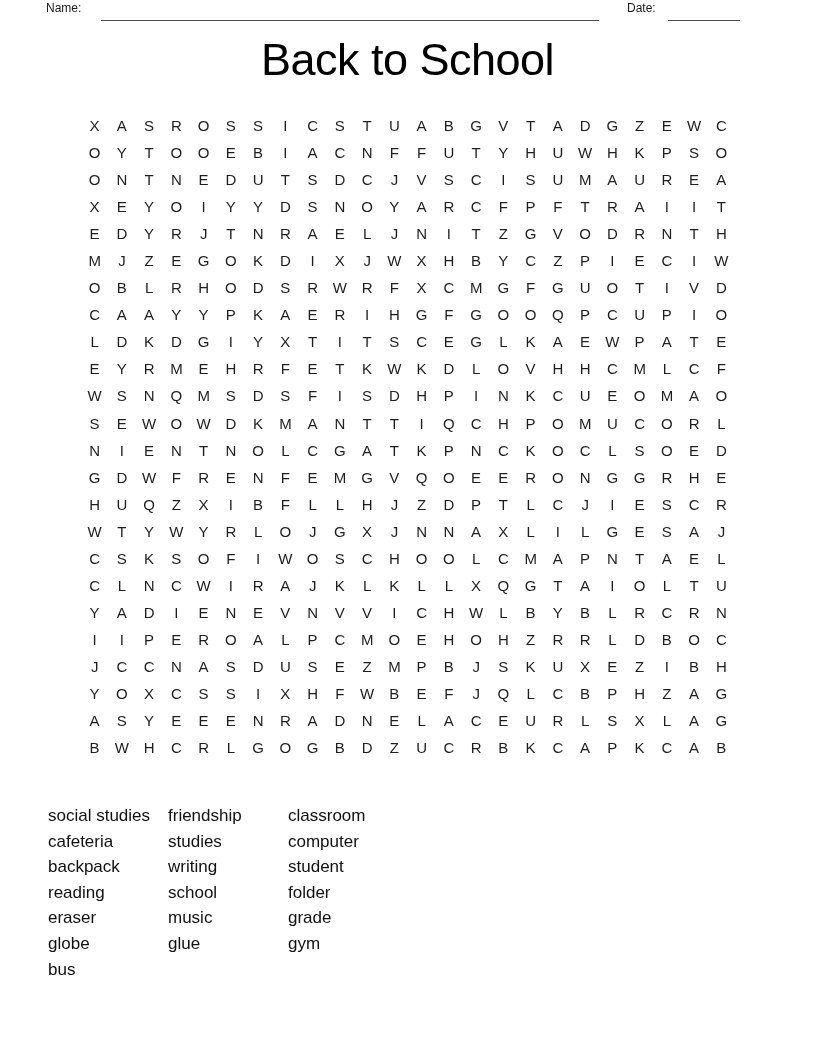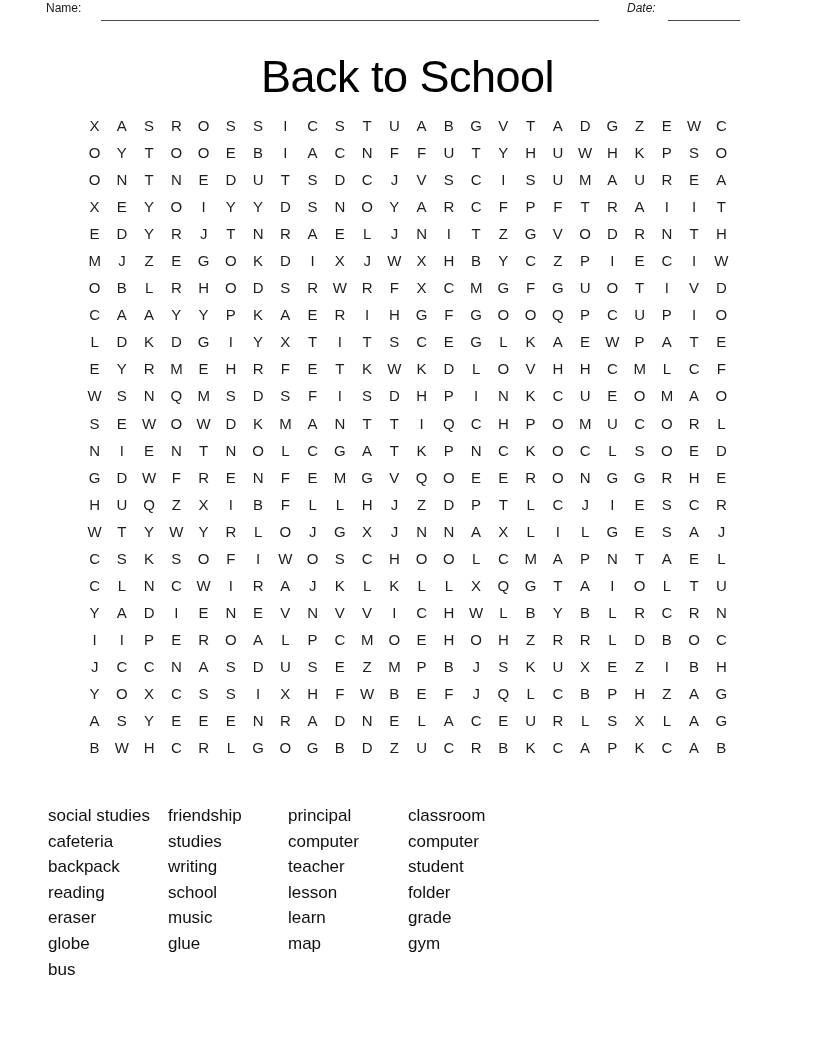--- a/index.html
+++ b/index.html
@@ -7,27 +7,27 @@
     position:relative;
     width:816px;height:1056px;
     background:#ffffff;
     font-family:"Liberation Sans", sans-serif;
     color:#1e1e1e;
     overflow:hidden;
   }
   
   .hdr-label{position:absolute;top:1px;font-size:12px;color:#1a1a1a;white-space:nowrap;}
   .name-label{left:46px;}
-  .date-label{left:627px;font-style:italic;}
+  .date-label{left:627px;}
   .blank{position:absolute;border-bottom:1.6px solid #4a4a4a;height:18px;top:2px;}
   .name-blank{left:101px;width:498px;}
   .date-blank{left:668px;width:72px;}
   
   .title{
-    position:absolute;left:0;top:51px;width:815px;margin:0;
+    position:absolute;left:0;top:34px;width:815px;margin:0;
     text-align:center;font-size:45px;font-weight:500;color:#000;
     letter-spacing:-0.5px;
   }
   
   .grid{
     position:absolute;left:81px;top:112px;
     display:grid;
     grid-template-columns:repeat(24,27.25px);
     grid-auto-rows:27.05px;
   }
@@ -647,28 +647,20 @@
     </div>
     <div class="word-col">
       <div class="word">friendship</div>
       <div class="word">studies</div>
       <div class="word">writing</div>
       <div class="word">school</div>
       <div class="word">music</div>
       <div class="word">glue</div>
     </div>
     <div class="word-col">
-      <div class="word">principal</div>
-      <div class="word">computer</div>
-      <div class="word">teacher</div>
-      <div class="word">lesson</div>
-      <div class="word">learn</div>
-      <div class="word">map</div>
-    </div>
-    <div class="word-col">
       <div class="word">classroom</div>
       <div class="word">computer</div>
       <div class="word">student</div>
       <div class="word">folder</div>
       <div class="word">grade</div>
       <div class="word">gym</div>
     </div>
   </div>
 
 </body></html>

